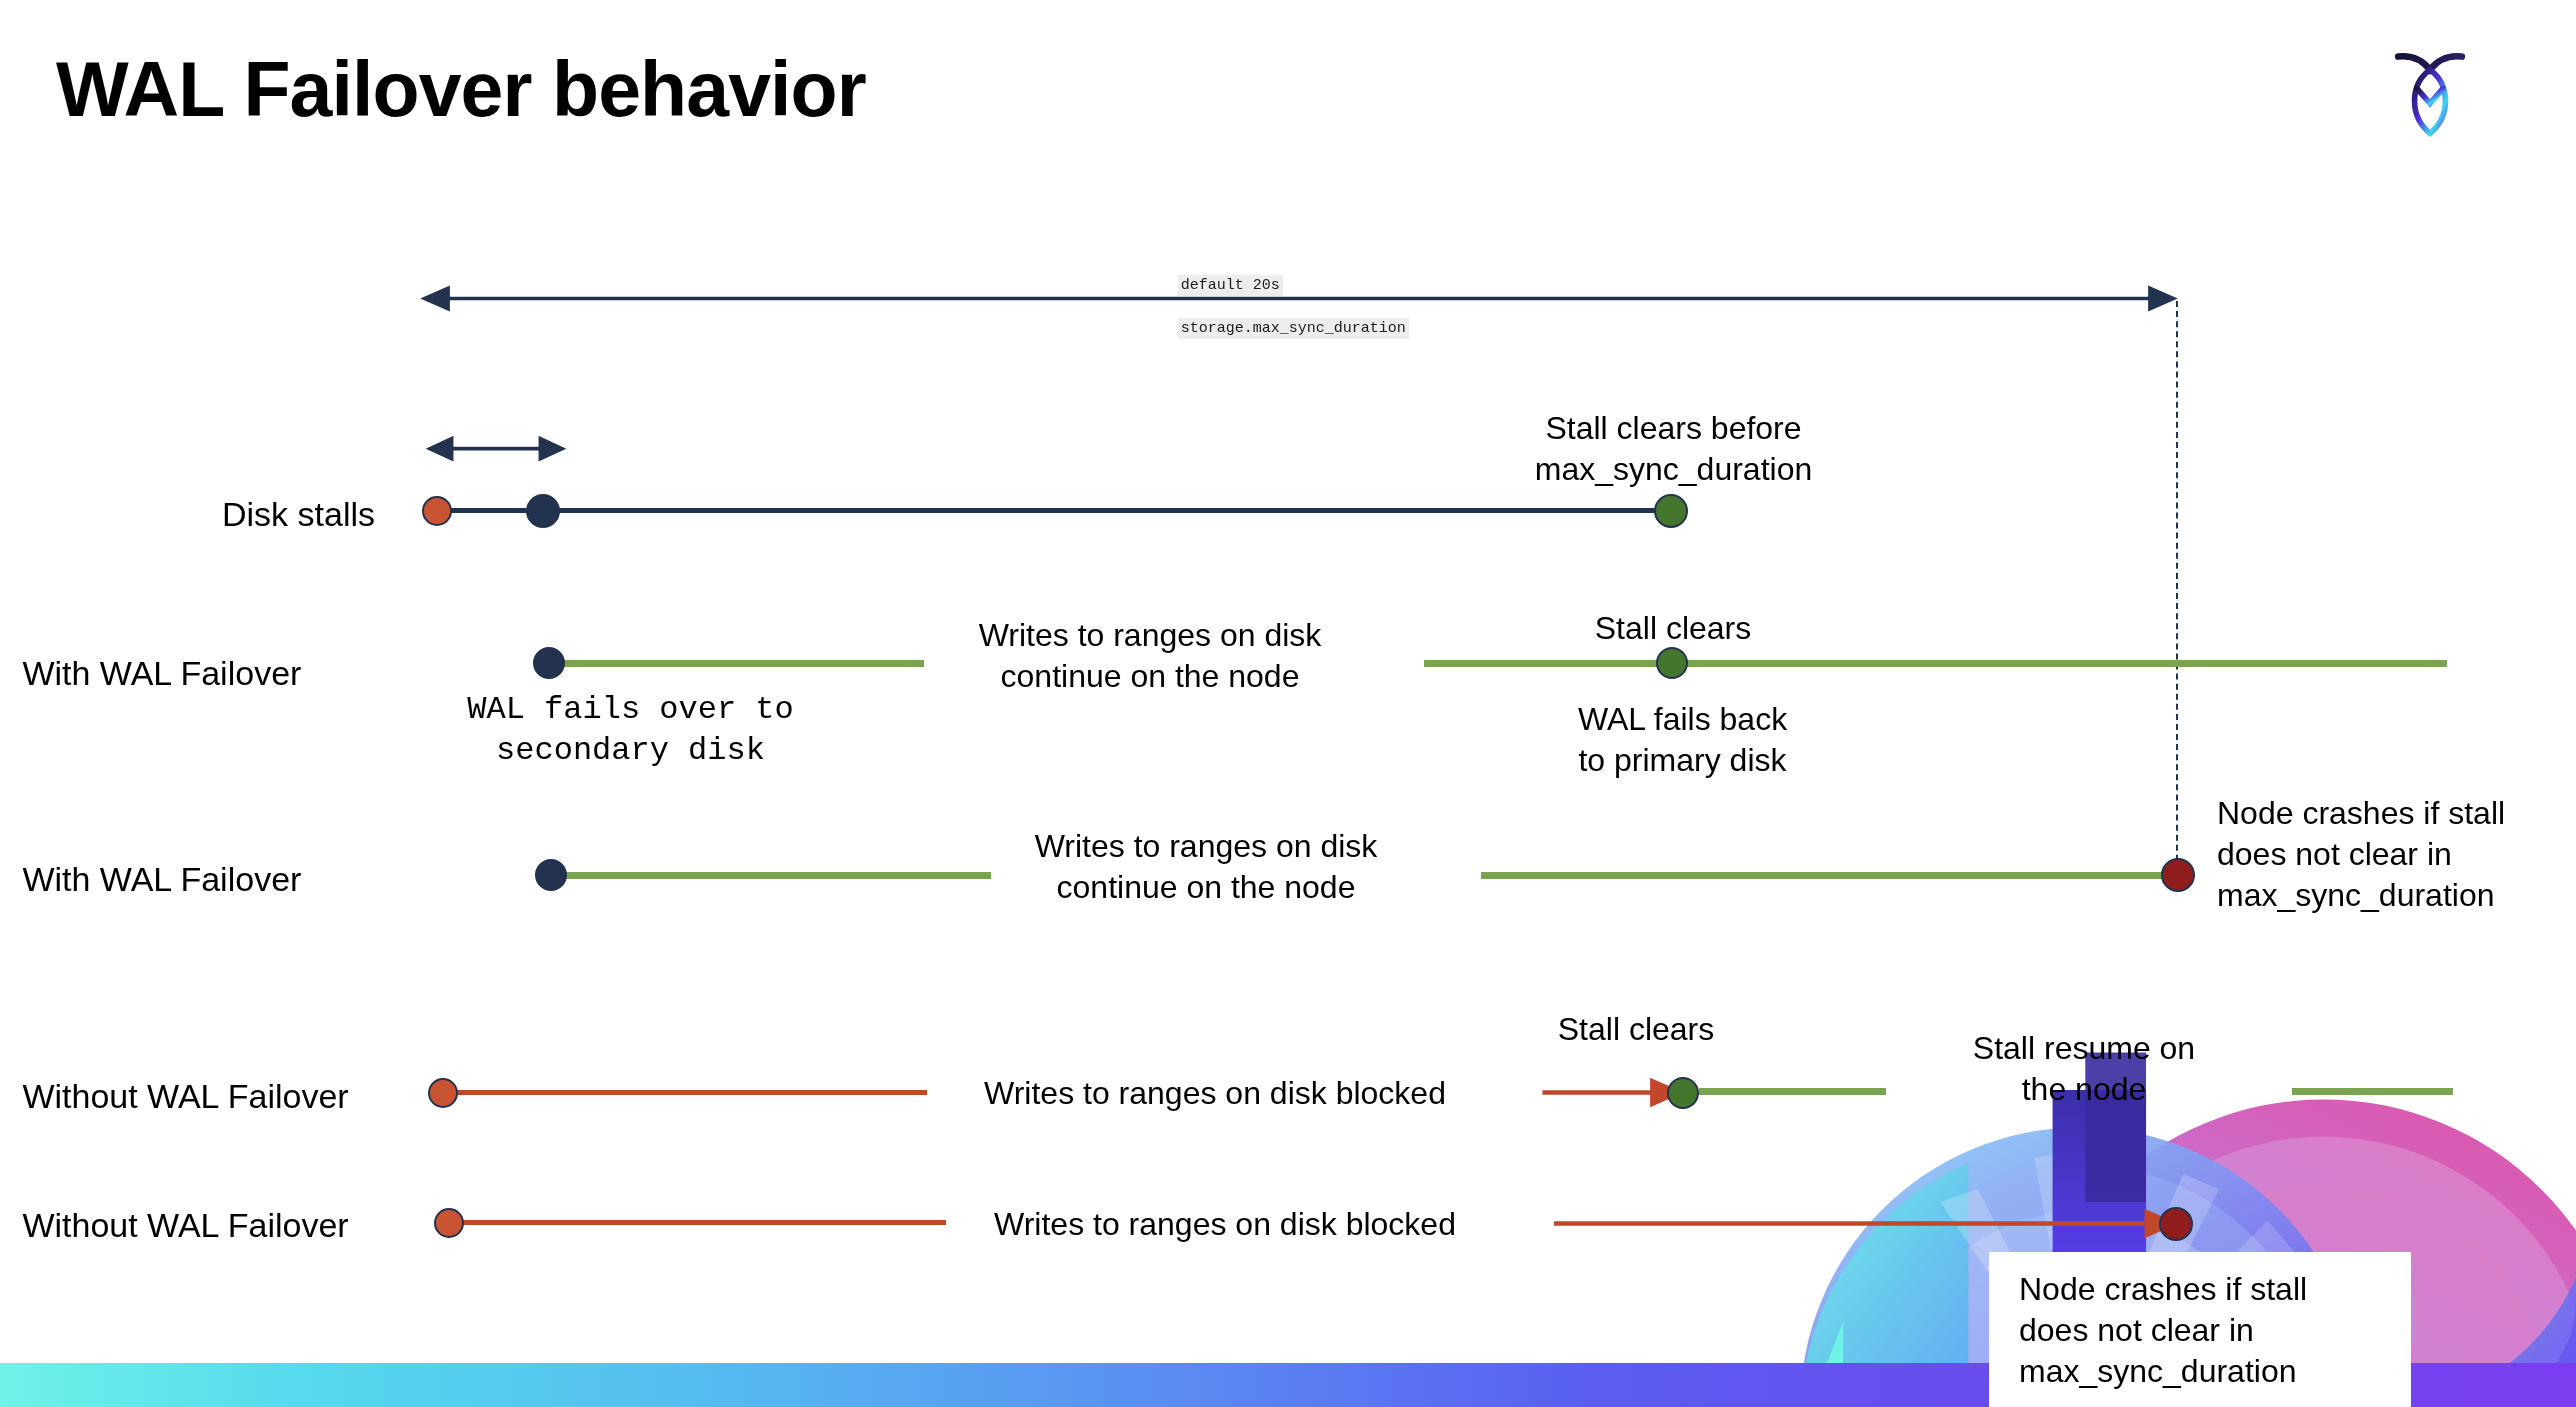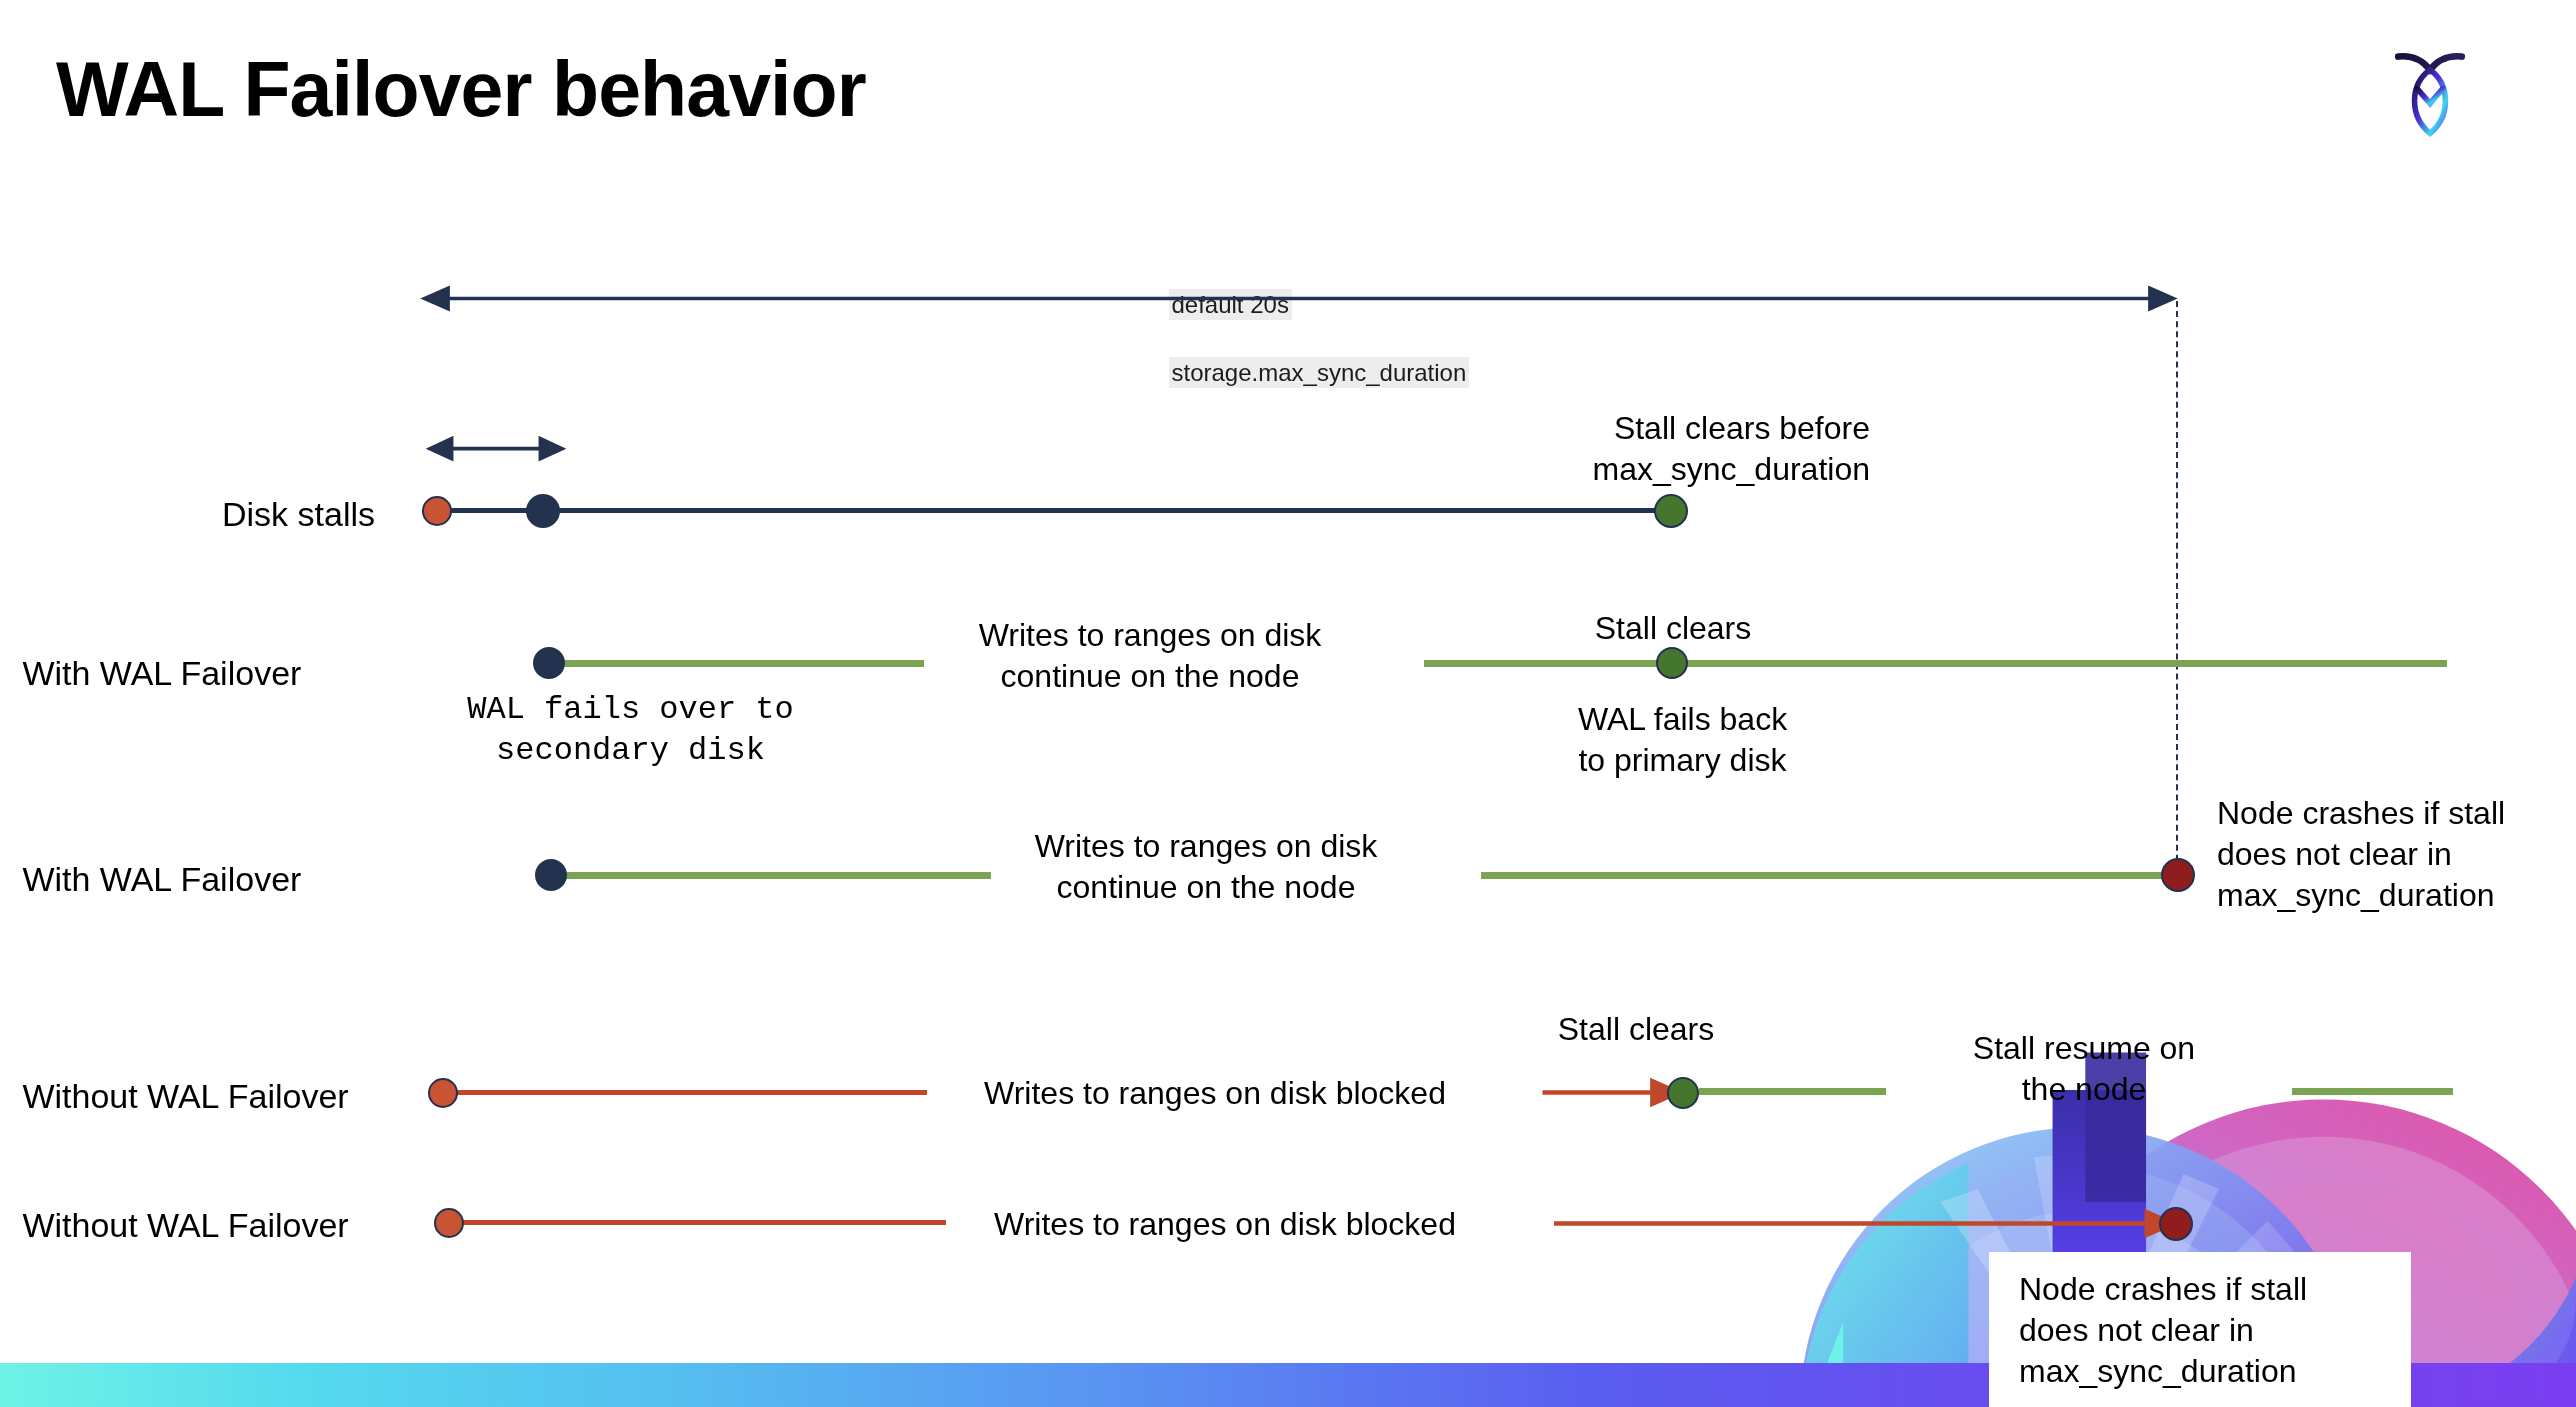--- a/index.html
+++ b/index.html
@@ -29,22 +29,22 @@
     letter-spacing:-0.9px;white-space:nowrap;
     font-family:"Liberation Sans", sans-serif;
   }
 
   
   .logo{position:absolute;left:2385px;top:36px;width:90px;height:103px;}
 
   
   .code{
     position:absolute;
-    font-family:Liberation Sans, sans-serif;
-    font-size:24px;color:#1c1c1c;line-height:1.42;
+    font-family:Liberation Mono, monospace;
+    font-size:15px;color:#1c1c1c;line-height:1.42;
     white-space:pre;
   }
   .code span{background:#ededed;padding:1.9px 2.8px;}
 
   
   .rowlabel{
     position:absolute;
     font-size:34px;color:#000;white-space:nowrap;
     font-family:"Liberation Sans", sans-serif;
   }
@@ -190,21 +190,21 @@
     <polygon points="152,18 122,4 122,32" fill="#22324f"></polygon>
   </svg>
 
   <div class="rowlabel" style="left:222px;top:495px;">Disk stalls</div>
 
   <div class="seg navy" style="left:437px;top:508px;width:1238px;height:4.7px;"></div>
   <div class="dot orange" style="left:422px;top:496px;width:30px;height:30px;"></div>
   <div class="dot navy" style="left:526px;top:494px;width:34px;height:34px;"></div>
   <div class="dot green" style="left:1654px;top:494px;width:34px;height:34px;"></div>
 
-  <div class="ann" style="left:1477px;top:408px;width:393px;text-align:right;">Stall clears before
+  <div class="ann" style="left:1477px;top:408px;width:393px;">Stall clears before
 max_sync_duration</div>
 
   <div class="rowlabel" style="left:22.4px;top:654px;">With WAL Failover</div>
 
   <div class="seg green" style="left:550px;top:660px;width:374px;height:6.5px;"></div>
   <div class="seg green" style="left:1424px;top:660px;width:1023px;height:6.5px;"></div>
   <div class="dot navy" style="left:533px;top:647px;width:32px;height:32px;"></div>
   <div class="dot green" style="left:1656px;top:647px;width:32px;height:32px;"></div>
 
   <div class="ann" style="left:467px;top:690px;width:327px;font-family:Liberation Mono, monospace;">WAL fails over to

